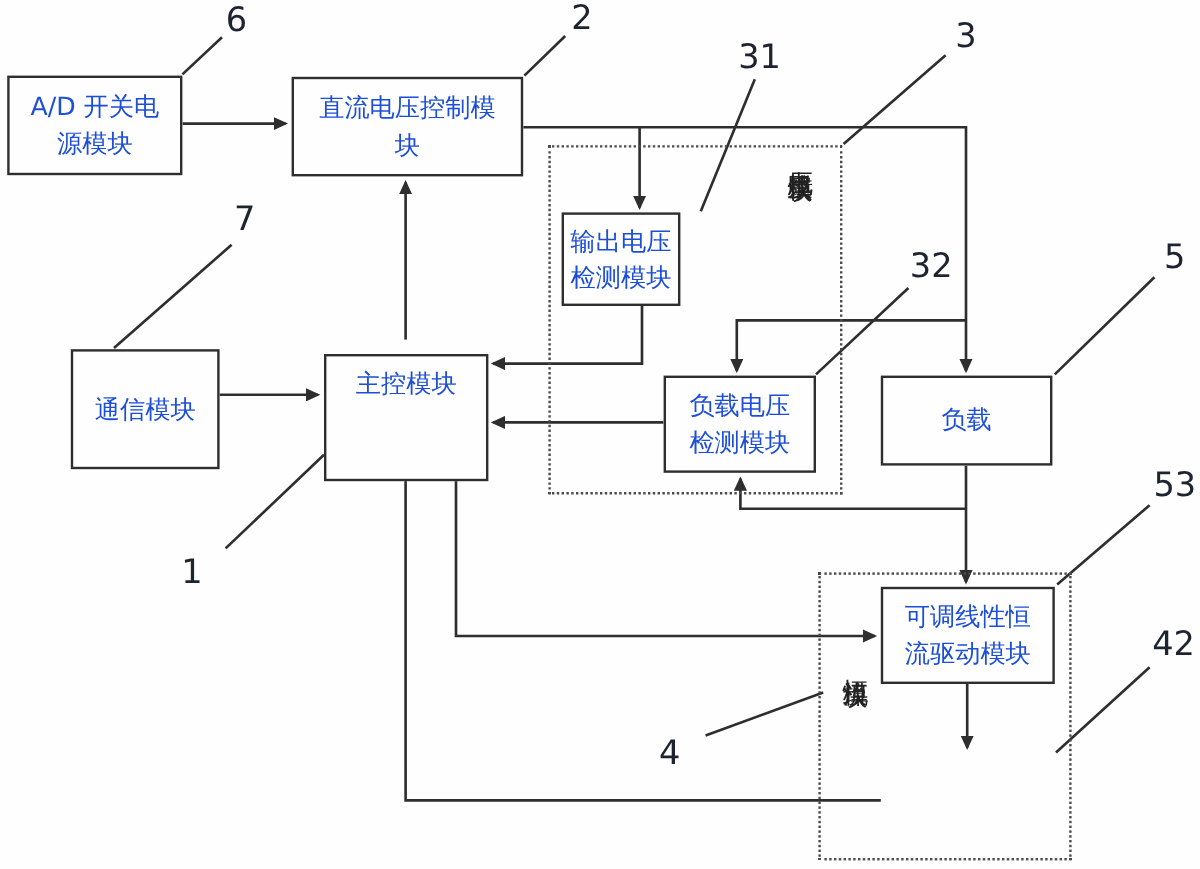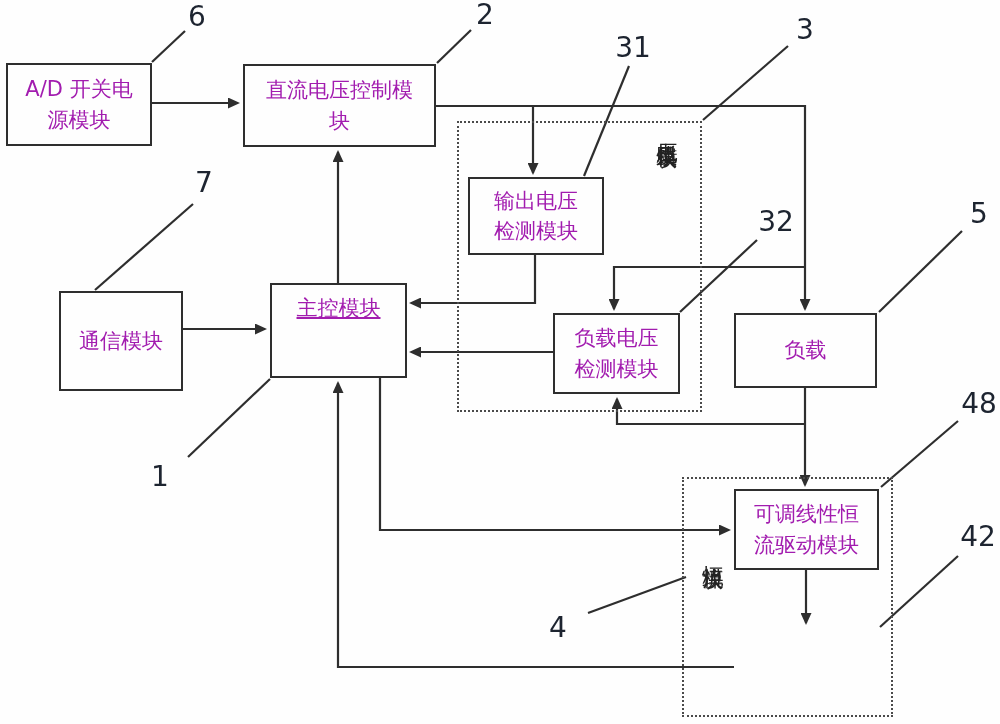--- a/index.html
+++ b/index.html
@@ -18,21 +18,21 @@
   .wiring {
     position: absolute;
     left: 0; top: 0;
     width: 1000px;
     height: 724px;
   }
   .block {
     position: absolute;
     border: 2px solid #2e2e2e;
     background: #fefefe;
-    color: #a21caf;
+    color: #1d4ed8;
     display: flex;
     align-items: center;
     justify-content: center;
     text-align: center;
     font-size: 21px;
     line-height: 1.45;
     white-space: pre-line;
     box-sizing: border-box;
     z-index: 3;
   }
@@ -114,39 +114,39 @@
   </svg>
 
   <div class="block" style="left:6px; top:63px; width:146px; height:83px;">A/D 开关电
 源模块</div>
 
   <div class="block" style="left:243px; top:64px; width:193px; height:83px;">直流电压控制模
 块</div>
 
   <div class="block" style="left:59px; top:291px; width:124px; height:100px;">通信模块</div>
 
-  <div class="block top-align" style="left:270px; top:283px; width:137px; height:95px;text-decoration:underline;">主控模块</div>
+  <div class="block top-align" style="left:270px; top:295px; width:137px; height:106px;">主控模块</div>
 
-  <div class="block" style="left:468px; top:177px; width:136px; height:78px;">输出电压
+  <div class="block" style="left:468px; top:177px; width:99px; height:78px;">输出电压
 检测模块</div>
 
   <div class="block" style="left:553px; top:313px; width:127px; height:81px;">负载电压
 检测模块</div>
 
   <div class="block" style="left:734px; top:313px; width:143px; height:75px;">负载</div>
 
   <div class="block" style="left:734px; top:489px; width:145px; height:81px;">可调线性恒
 流驱动模块</div>
 
 
   <div class="ref-label" style="left:197px; top:17px;">6</div>
   <div class="ref-label" style="left:485px; top:15px;">2</div>
   <div class="ref-label" style="left:805px; top:30px;">3</div>
   <div class="ref-label" style="left:633px; top:48px;">31</div>
   <div class="ref-label" style="left:204px; top:183px;">7</div>
   <div class="ref-label" style="left:776px; top:222px;">32</div>
   <div class="ref-label" style="left:979px; top:214px;">5</div>
-  <div class="ref-label" style="left:979px; top:404px;">48</div>
+  <div class="ref-label" style="left:979px; top:404px;">53</div>
   <div class="ref-label" style="left:160px; top:477px;">1</div>
   <div class="ref-label" style="left:978px; top:537px;">42</div>
   <div class="ref-label" style="left:558px; top:628px;">4</div>
 
 </div>
 
 </body></html>

